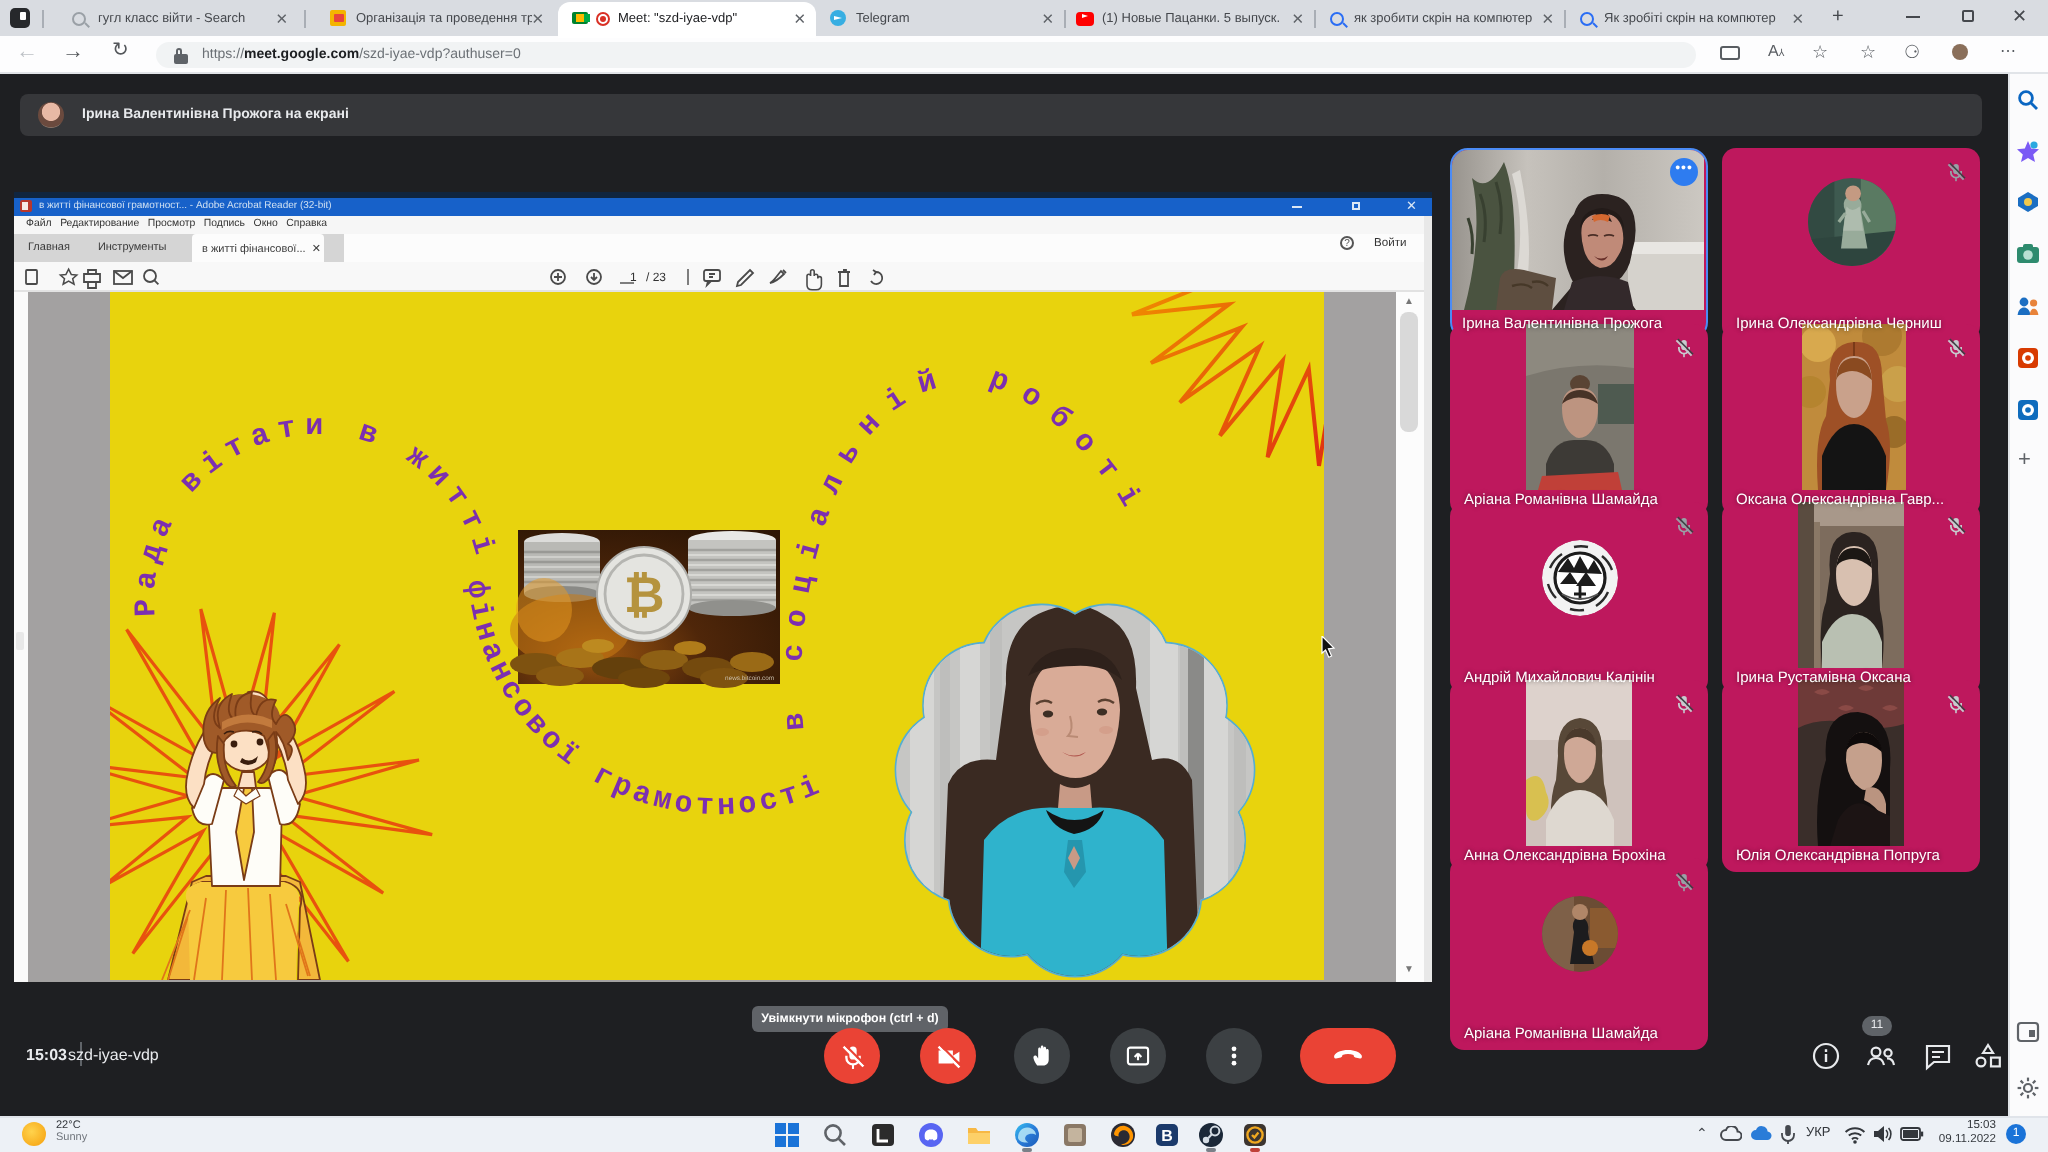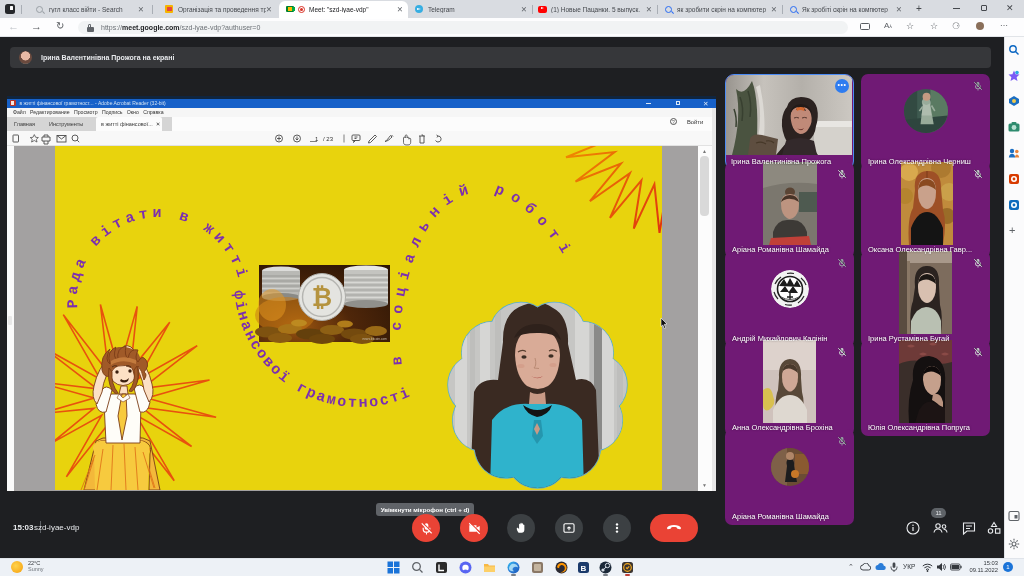--- a/index.html
+++ b/index.html
@@ -350,21 +350,21 @@
   <text letter-spacing="2.0"><textPath href="#arc2">фінансової грамотності</textPath></text>
   <text letter-spacing="8"><textPath href="#arc3">в соціальній роботі</textPath></text>
  </g>
 </svg>
 
 <svg class="abs" style="left:660px;top:318px" width="8" height="11" viewBox="0 0 8 11">
       <path d="M1 0 L7 6 L4.2 6.4 L5.8 10 L4.4 10.6 L2.8 7 L1 8.6 Z" fill="#111" stroke="#fff" stroke-width="0.6"></path>
     </svg>
 
 <style>
-.tile{position:absolute;width:129px;height:96px;background:#701a75;border-radius:7px;overflow:hidden}
+.tile{position:absolute;width:129px;height:96px;background:#be185d;border-radius:7px;overflow:hidden}
 .tname{position:absolute;left:7px;bottom:4.5px;color:#fff;font-size:7.5px;white-space:nowrap;z-index:6;text-shadow:0 0 2px rgba(0,0,0,.5)}
 .vstrip{position:absolute;top:0;height:83px;overflow:hidden}
 .av{position:absolute;border-radius:50%;width:44px;height:44px;left:42.5px;top:15px;overflow:hidden}
 </style>
 
 <div class="tile" style="left:725px;top:74px;border:1.8px solid #4b8bf5;border-radius:9px">
  <svg width="126" height="80" viewBox="0 0 126 80">
   <defs>
           <linearGradient id="t1g" x1="0" y1="0" x2="1" y2="0">
             <stop offset="0%" stop-color="#98948e"></stop>
@@ -501,21 +501,21 @@
    <rect width="53" height="83" fill="#7d6c5d"></rect>
    <rect x="0" y="0" width="53" height="12" fill="#a8988a"></rect>
    <rect x="0" y="0" width="8" height="83" fill="#5a4c40"></rect>
    <rect x="8" y="10" width="3" height="73" fill="#8a7866"></rect>
    <path d="M16 36 Q14 16 27 15 Q41 14 40 34 L41 54 Q44 64 42 83 L12 83 Q10 60 14 50 Z" fill="#2b2320"></path>
    <path d="M19 36 Q19 22 28 22 Q37 22 37 36 Q37 47 31 51 Q28 53 25 51 Q19 47 19 36" fill="#d8c0b0"></path>
    <path d="M19 33 Q20 23 28 23 Q36 23 37 33 Q30 27 24 29 Q20 30 19 33" fill="#1c1714"></path>
    <path d="M12 70 Q18 56 27 56 Q38 56 42 70 L42 83 L12 83 Z" fill="#b9c0b2"></path>
   </svg>
  </div>
- <div class="tname">Ірина Рустамівна Бугай</div>
+ <div class="tname">Ірина Рустамівна Оксана</div>
  <svg style="position:absolute;right:7px;top:7px;z-index:6" width="10" height="10" viewBox="0 0 10 10">
         <g fill="#c8cace">
           <rect x="3.6" y="1" width="2.8" height="5" rx="1.4"></rect>
           <path d="M2 4.5 v0.8 a3 3 0 0 0 6 0 v-0.8 h-0.9 v0.8 a2.1 2.1 0 0 1 -4.2 0 v-0.8 Z"></path>
           <rect x="4.6" y="8" width="0.8" height="1.6"></rect>
         </g>
         <line x1="1.2" y1="1.2" x2="8.8" y2="8.8" stroke="#c8cace" stroke-width="1"></line>
         <line x1="1.9" y1="0.5" x2="9.5" y2="8.1" stroke="#3c4043" stroke-width="0.8"></line>
       </svg>
 </div>

